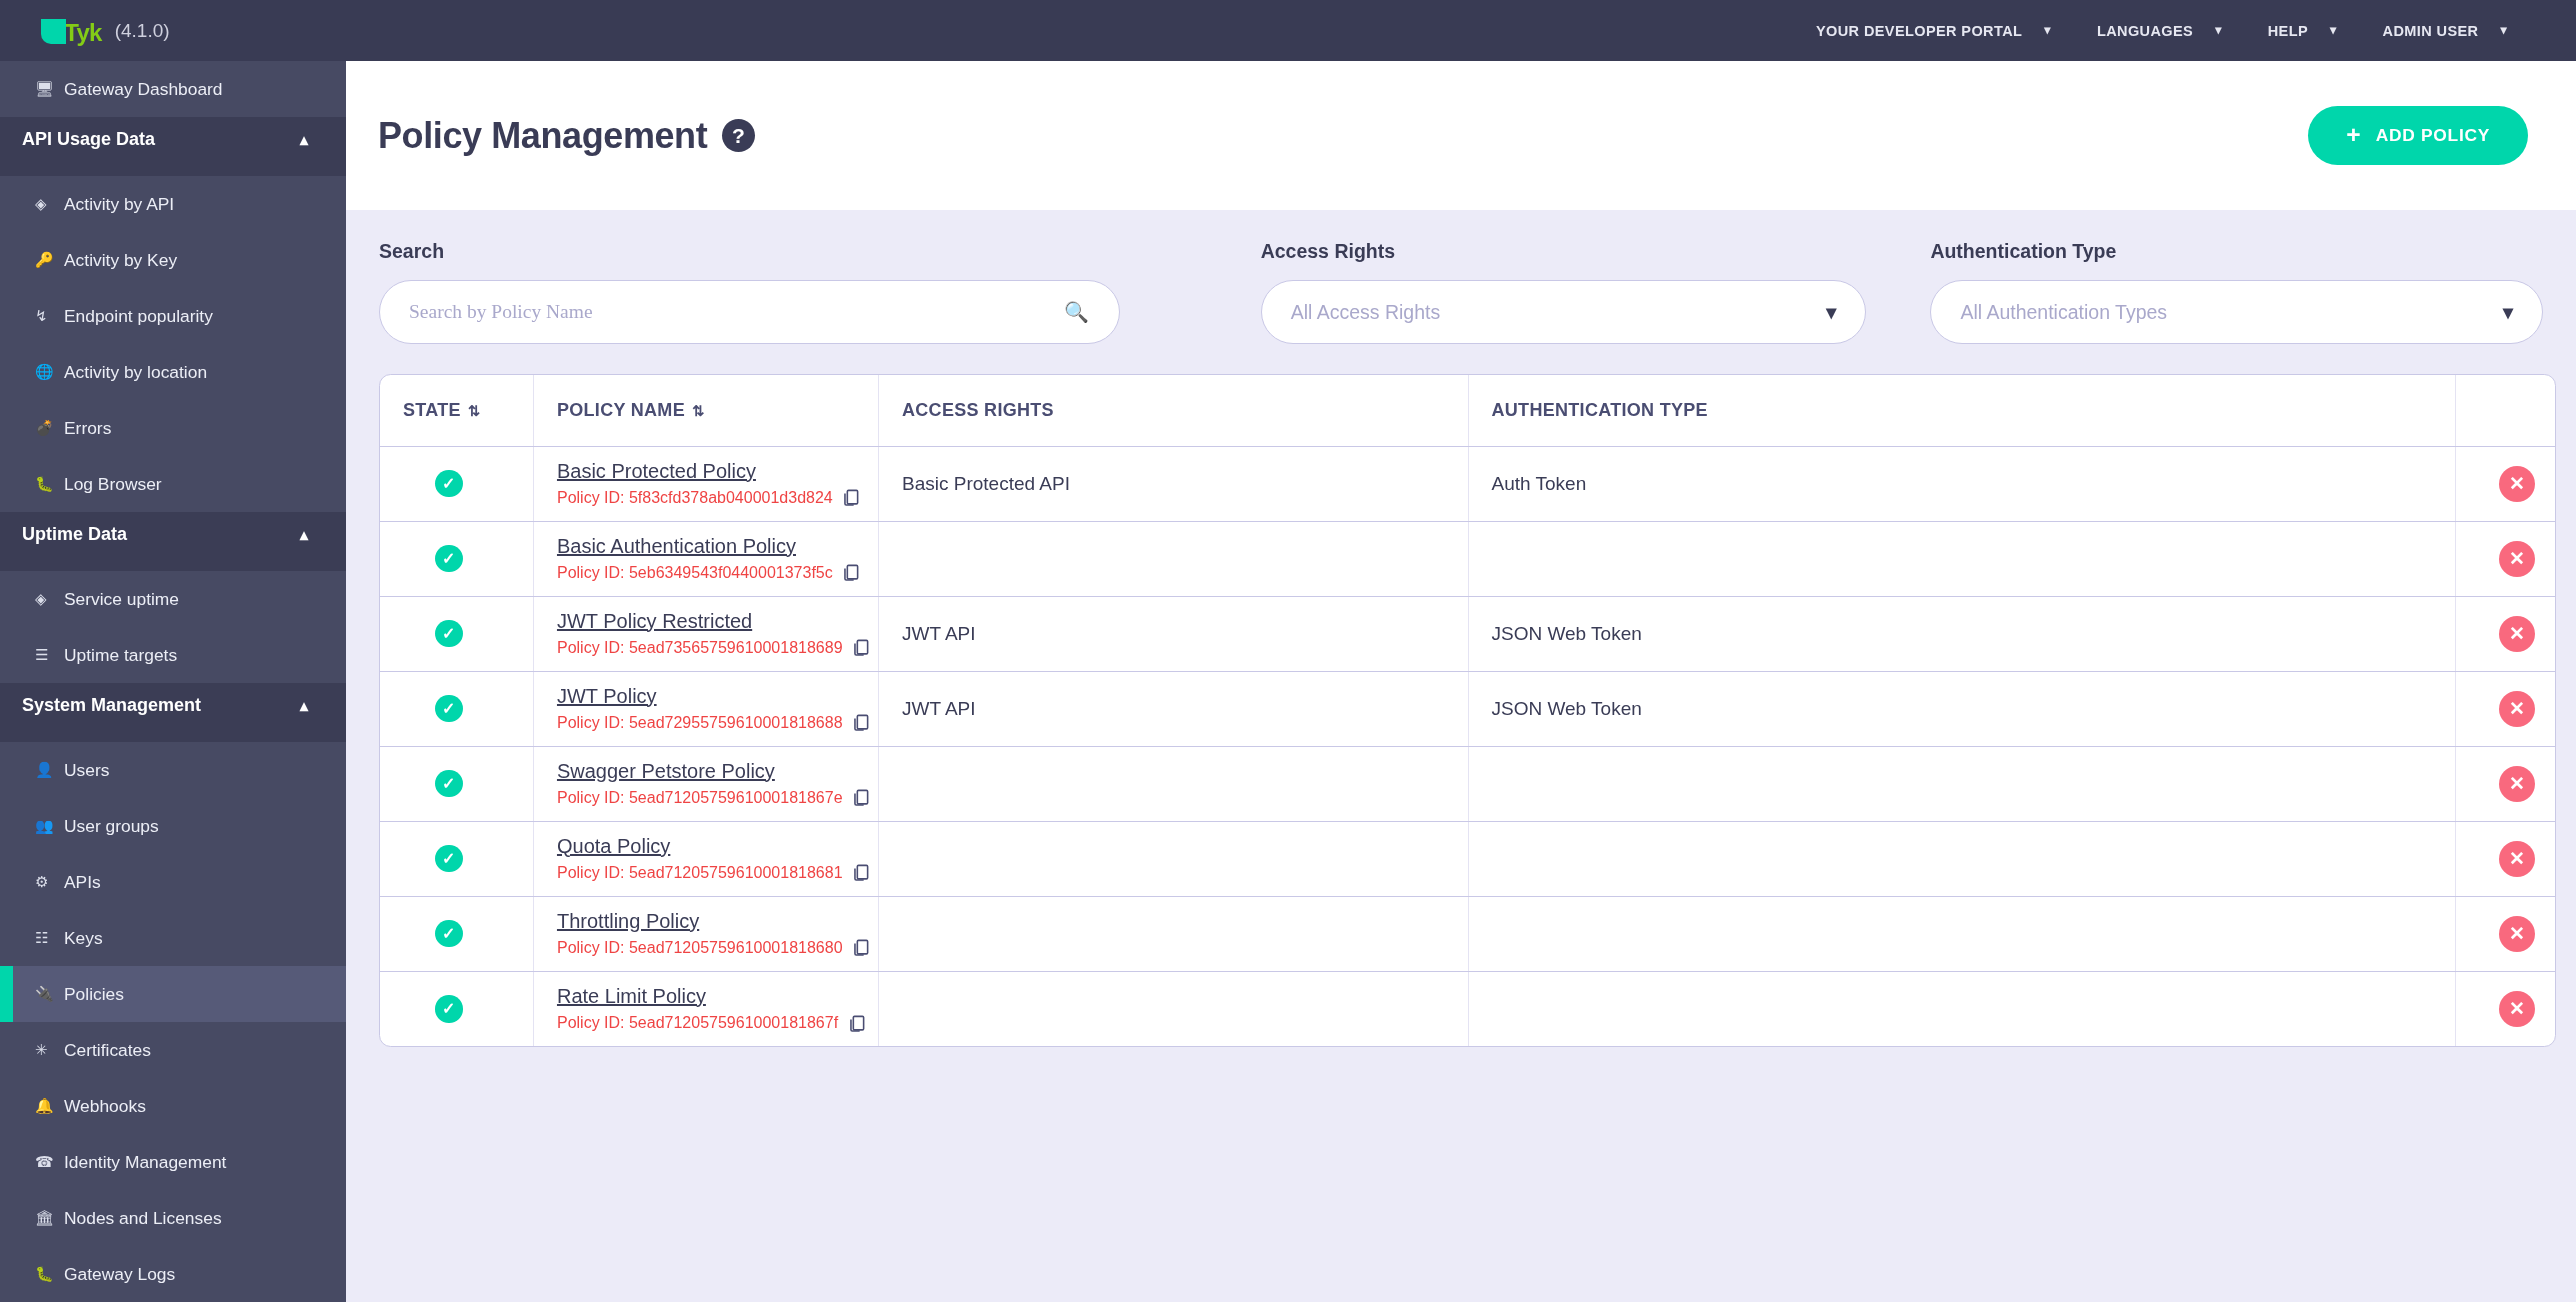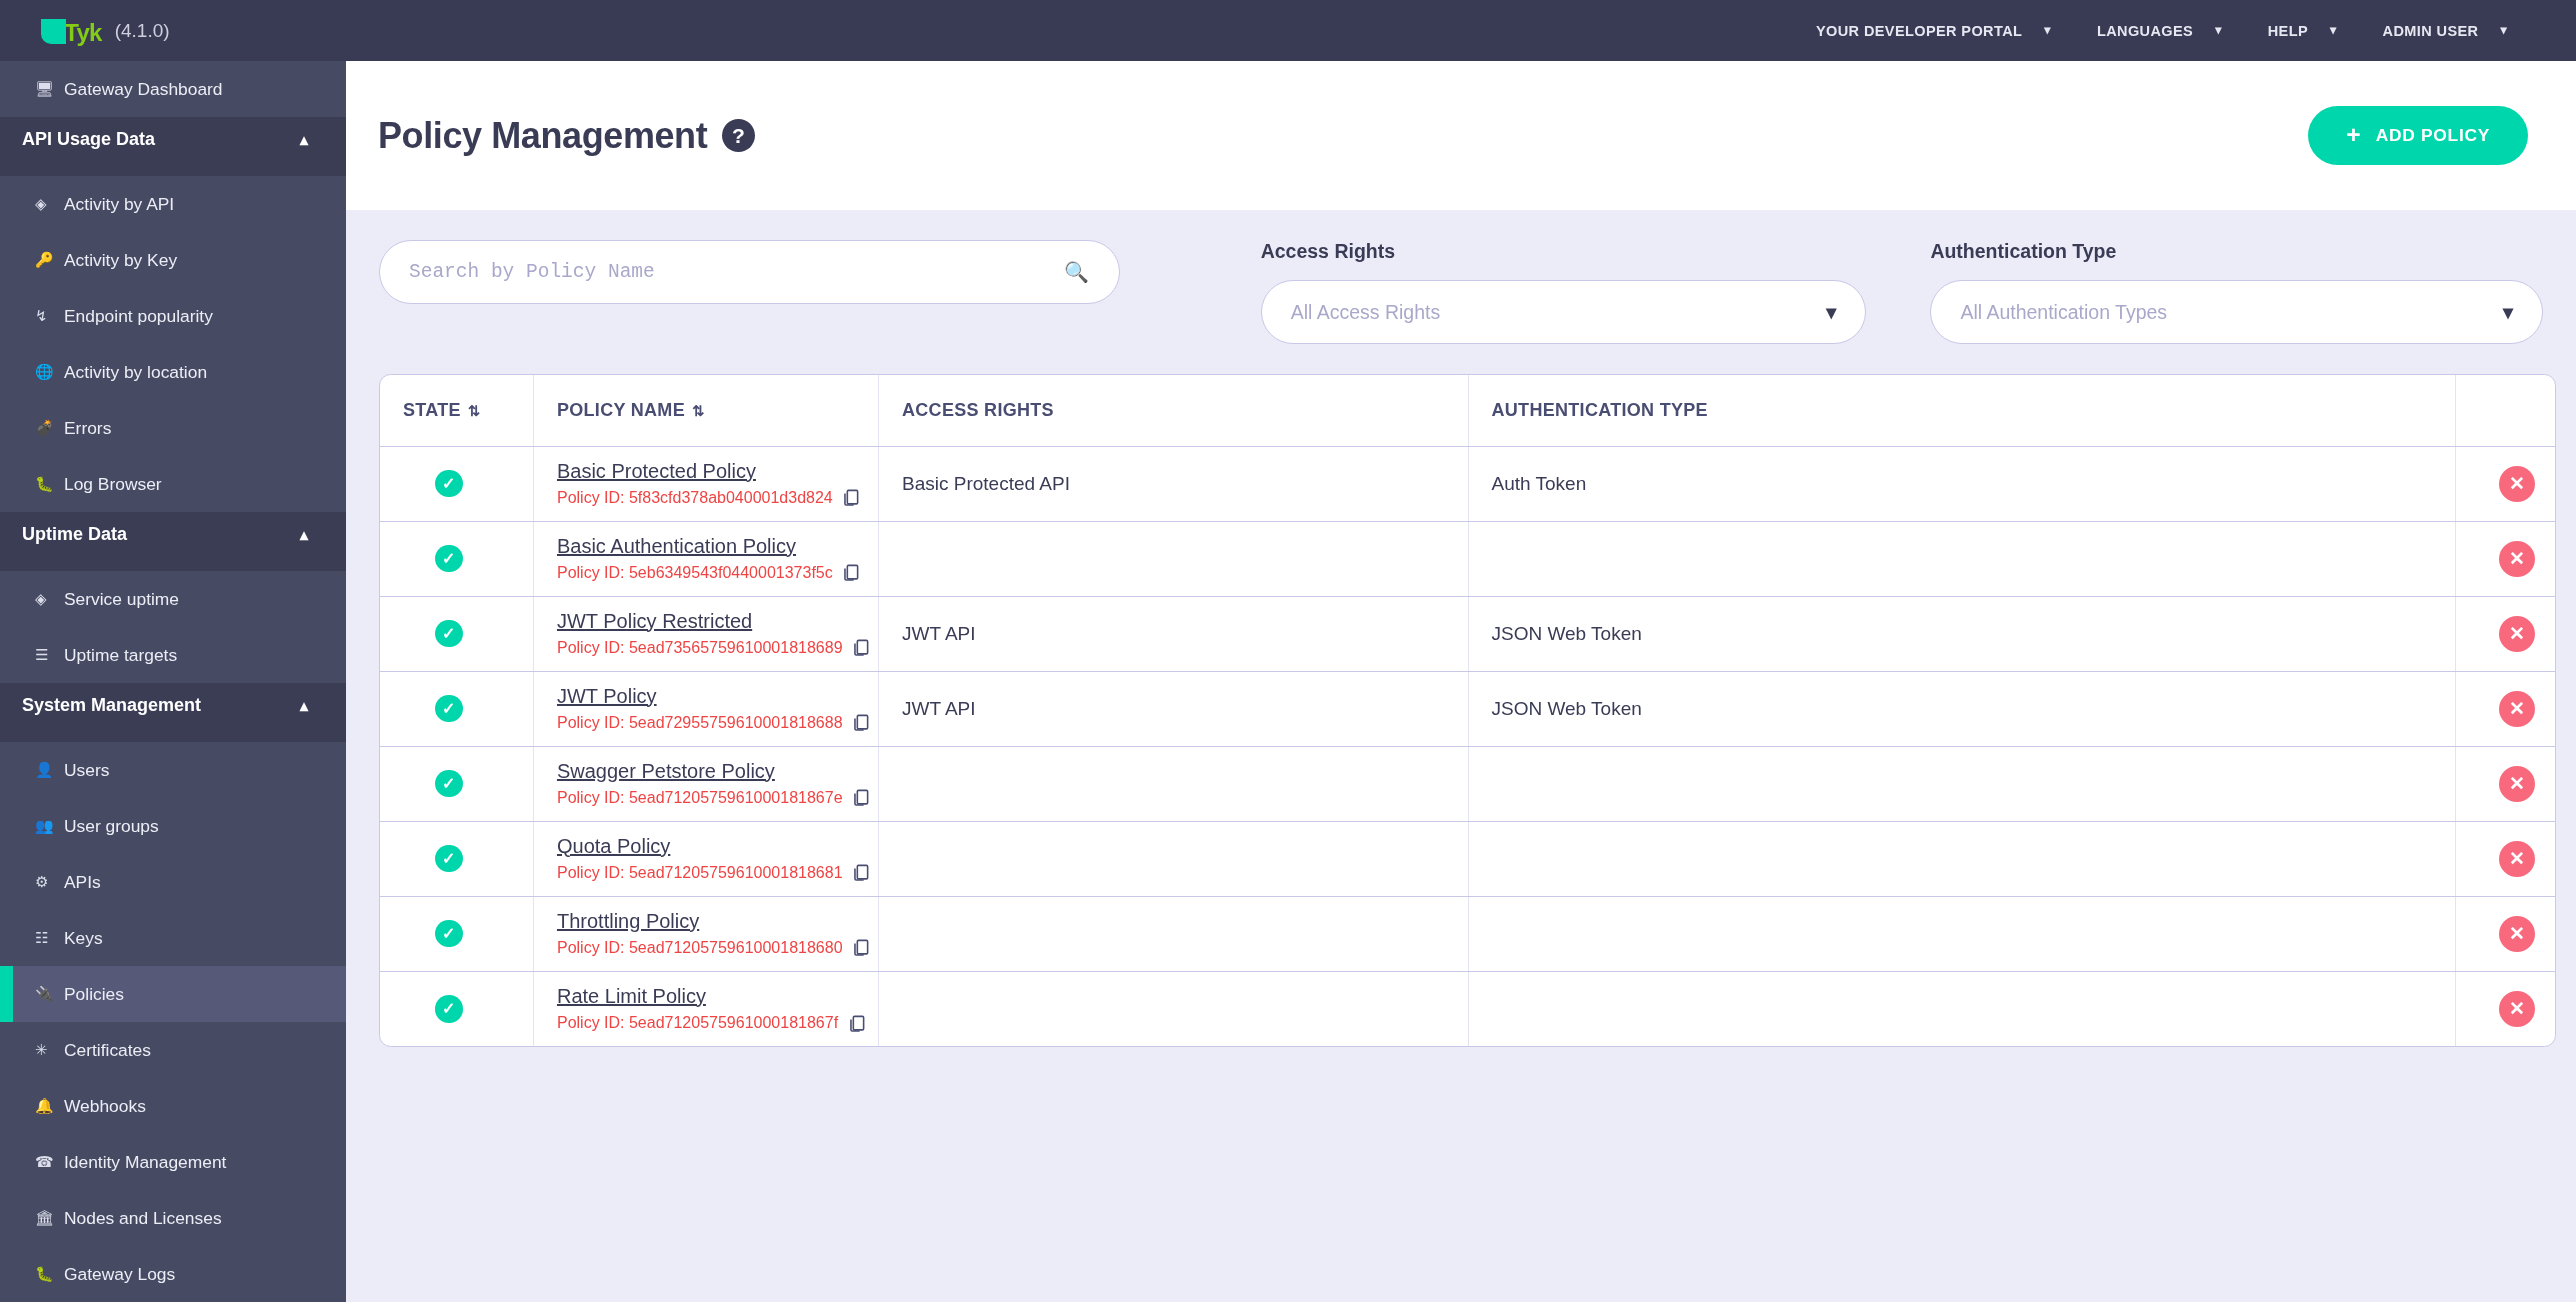--- a/index.html
+++ b/index.html
@@ -120,21 +120,21 @@
   }
   .f-input {
     position: relative; height: 64px;
     background: #ffffff; border: 1.4px solid #c9c8e6;
     border-radius: 35px; display: flex; align-items: center;
     padding: 0 29px; cursor: text;
   }
   .f-input input {
     border: none; outline: none; background: transparent;
     font-size: 19.5px; color: #3a3c56; width: 100%;
-    font-family: Liberation Mono, monospace;
+    font-family: Liberation Serif, serif;
   }
   .f-input input::placeholder { color: #a9a8cb; }
   .f-input .right-ico {
     position: absolute; right: 29px; color: #3a3c56;
     font-size: 20px; display: flex; align-items: center;
   }
   .f-select {
     height: 64px; background: #ffffff; border: 1.4px solid #c9c8e6;
     border-radius: 35px; display: flex; align-items: center;
     padding: 0 29px; cursor: pointer; position: relative;
@@ -337,20 +337,21 @@
       <button class="add-btn">
         <span class="plus">+</span>
         <span>ADD POLICY</span>
       </button>
     </div>
 
     <div class="content">
 
       <div class="filters">
         <div class="f-col search">
+          <div class="f-label">Search</div>
           <div class="f-input">
             <input type="text" placeholder="Search by Policy Name" style="">
             <span class="right-ico">🔍</span>
           </div>
         </div>
 
         <div class="f-col ar">
           <div class="f-label">Access Rights</div>
           <div class="f-select">
             <span>All Access Rights</span>

